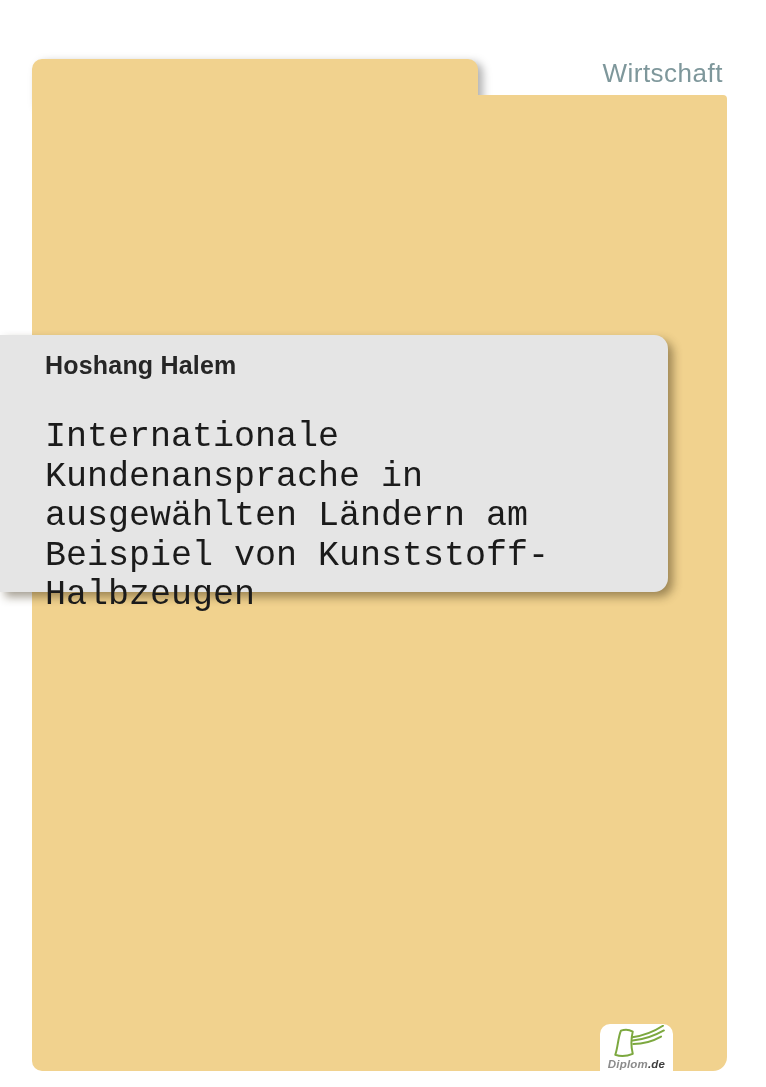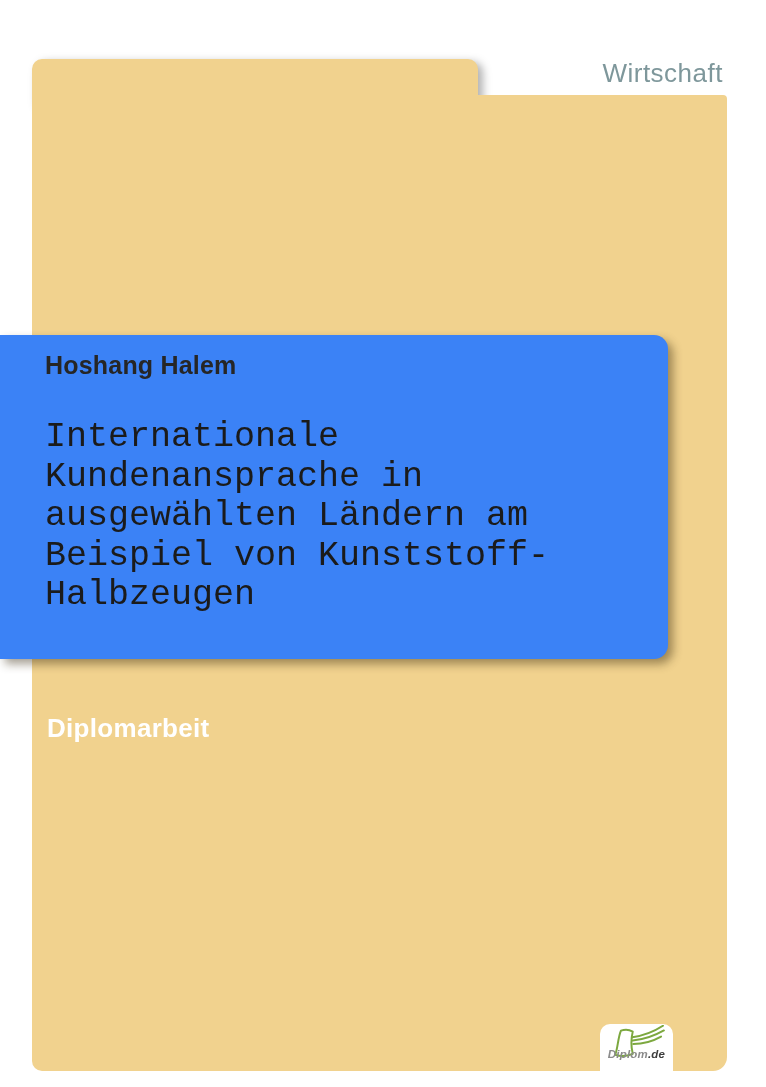--- a/index.html
+++ b/index.html
@@ -40,22 +40,22 @@
     font-weight: 400;
     letter-spacing: 0.5px;
     color: #7e979b;
     z-index: 5;
   }
 
   
   .title-panel {
     position: absolute;
     left: 0; top: 311px;
-    width: 668px; height: 324px;
-    background: #3b82f6;
+    width: 668px; height: 257px;
+    background: #e5e5e5;
     border-radius: 0 14px 14px 0;
     box-shadow: 5px 5px 10px rgba(55,42,15,0.45);
     z-index: 3;
   }
   .author {
     position: absolute;
     left: 45px; top: 16px;
     font-size: 25px;
     font-weight: 700;
     color: #262626;
@@ -102,21 +102,21 @@
     z-index: 4;
     text-align: center;
   }
   .logo-icon {
     position: absolute;
     left: 7px; top: 1px;
     width: 60px; height: 34px;
   }
   .logo-text {
     position: absolute;
-    left: 0; right: 0; bottom: 11px;
+    left: 0; right: 0; bottom: 1px;
     font-size: 11.5px;
     font-style: italic;
     font-weight: 700;
     letter-spacing: 0.2px;
     white-space: nowrap;
   }
   .logo-text .main { color: #8b8b8b; }
   .logo-text .suffix { color: #3e3e3e; }
 </style>
 </head>
@@ -128,21 +128,20 @@
 
   <div class="cover-body"></div>
 
   <div class="category">Wirtschaft</div>
 
   <div class="title-panel">
     <div class="author">Hoshang Halem</div>
     <div class="book-title">Internationale Kundenansprache in ausgewählten Ländern am Beispiel von Kunststoff-Halbzeugen</div>
   </div>
 
-  <div class="doc-type">Diplomarbeit</div>
 
   <div class="logo-box">
     <svg class="logo-icon" viewBox="0 0 60 36">
 
       <path d="M13,6 C17.5,4.5 22,5 25.5,7 C23.8,14 23.8,23.5 25.5,30.5 C20,32.8 12.5,33.5 7,31.5 C9.8,24 9.8,13.5 13,6 Z" fill="#ffffff" stroke="#7ca83f" stroke-width="2.1" stroke-linejoin="round"></path>
 
       <path d="M25,13 C36,11.5 48,7 57.5,0.8" fill="none" stroke="#7ca83f" stroke-width="2.1" stroke-linecap="round"></path>
       <path d="M25.5,16.5 C37,15.5 48.5,11.5 58.5,5.8" fill="none" stroke="#7ca83f" stroke-width="2.1" stroke-linecap="round"></path>
       <path d="M26,20 C36,20 47,17 55.5,12.2" fill="none" stroke="#7ca83f" stroke-width="2.1" stroke-linecap="round"></path>
     </svg>

